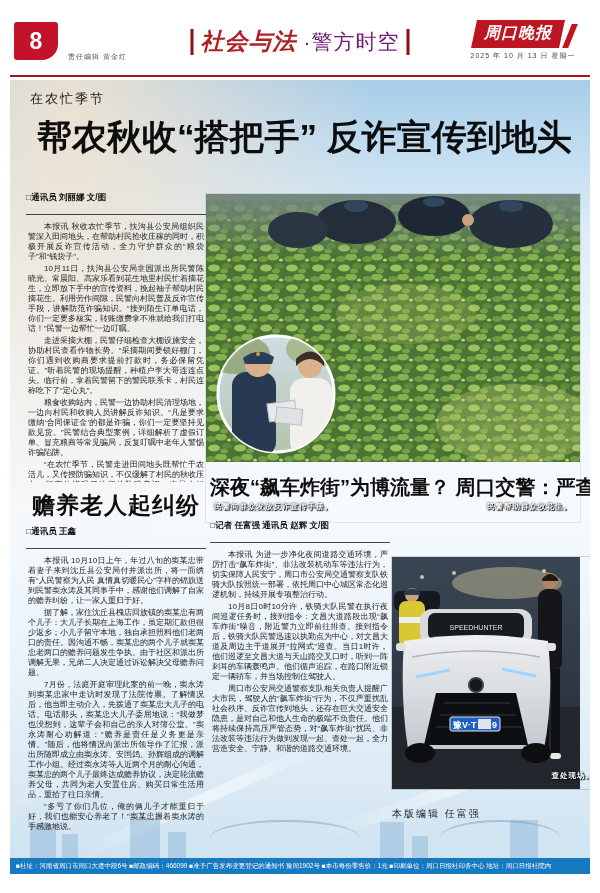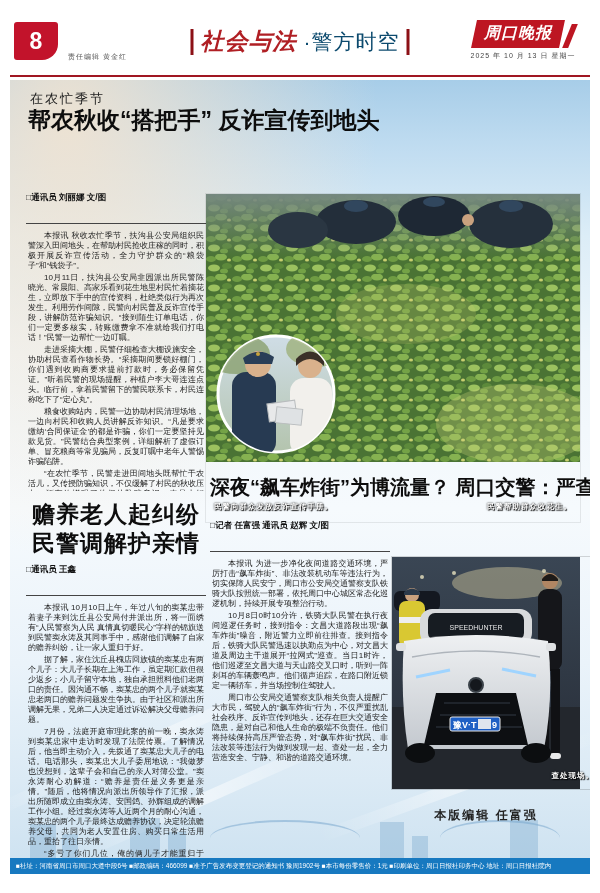--- a/index.html
+++ b/index.html
@@ -10,21 +10,21 @@
   .header{position:absolute;top:18px;left:10px;right:10px;height:56px;}
   .page-badge{position:absolute;left:4px;top:4px;width:44px;height:38px;background:#c2132b;
               border-radius:3px 3px 16px 3px;display:flex;align-items:center;justify-content:center;}
   .page-badge span{color:#fff;font-size:23px;font-weight:bold;}
   .editor-line{position:absolute;left:58px;top:34px;font-size:7px;color:#555;letter-spacing:1px;}
   .section-title{position:absolute;left:50%;top:8px;transform:translateX(-50%);
                  display:flex;align-items:center;gap:7px;white-space:nowrap;}
   .st-bar{display:inline-block;width:3px;height:26px;background:#8c1016;}
   .st-script{font-family:"Liberation Serif",serif;font-style:italic;font-weight:bold;
              font-size:23px;color:#b01f24;letter-spacing:1px;}
-  .st-rest{font-size:21px;color:#0c4a6e;font-weight:500;letter-spacing:1px;}
+  .st-rest{font-size:21px;color:#701a75;font-weight:500;letter-spacing:1px;}
   .masthead-wrap{position:absolute;right:2px;top:2px;width:130px;text-align:center;}
   .masthead{display:inline-block;background:#bd1622;color:#fff;transform:skewX(-12deg);
             padding:3px 10px 4px 10px;position:relative;}
   .masthead b{display:inline-block;transform:skewX(12deg);font-family:"Liberation Serif",serif;
               font-style:italic;font-weight:bold;font-size:16px;letter-spacing:1px;}
   .masthead-slash{display:inline-block;width:6px;height:24px;background:#bd1622;
                   transform:skewX(-22deg);margin-left:5px;vertical-align:bottom;}
   .date-line{margin-top:3px;font-size:7px;color:#444;letter-spacing:1px;}
   .header-rule{position:absolute;top:75px;left:10px;right:10px;height:2px;background:#a01622;}
 
@@ -38,24 +38,24 @@
   .beam1{width:320px;left:-30px;top:660px;transform:rotate(-24deg);}
   .beam2{width:280px;left:60px;top:710px;transform:rotate(-24deg);}
   .beam3{width:300px;left:300px;top:700px;transform:rotate(-20deg);opacity:.8;}
   .skyline{position:absolute;left:0;right:0;bottom:0;height:46px;}
   .bld{position:absolute;bottom:0;background:rgba(122,168,206,.38);}
   .bridge{position:absolute;bottom:2px;width:150px;height:34px;border-top:2px solid rgba(122,168,206,.55);
           border-radius:50% 50% 0 0;}
 
   
   .kicker{position:absolute;left:20px;top:10px;font-size:13px;color:#222;letter-spacing:2px;}
-  .headline{position:absolute;left:18px;top:26px;width:556px;margin:0;font-size:23px;line-height:1.25;
+  .headline{position:absolute;left:18px;top:26px;width:556px;margin:9px;font-size:35px;line-height:1.25;
             font-weight:bold;color:#0d0d0d;white-space:nowrap;letter-spacing:0px;}
   .byline{font-size:8.5px;font-weight:bold;color:#111;border-bottom:1px solid #444;
-          padding-bottom:19px;margin-bottom:5px;}
+          padding-bottom:10px;margin-bottom:5px;}
   .body-text{font-size:8px;line-height:10px;text-align:justify;color:#1c1c1c;overflow:hidden;}
   .body-text p{margin:2px;text-indent:2em;}
   .col-left{position:absolute;left:16px;top:112px;width:180px;}
   .lead-body{height:262px;}
   .family-headline{margin:9px 0 6px 0;font-size:23px;line-height:1.25;font-weight:bold;
                    color:#0d0d0d;text-align:center;letter-spacing:1px;}
   .family-body{height:292px;}
 
   
   .photo-main{position:absolute;left:196px;top:114px;width:374px;height:328px;
@@ -66,22 +66,22 @@
   .cap-main{right:8px;bottom:10px;}
 
   
   .traffic-headline{position:absolute;left:200px;top:394px;width:374px;margin:0;font-size:20px;
                     font-weight:bold;color:#0d0d0d;white-space:nowrap;letter-spacing:0;}
   .col-mid{position:absolute;left:200px;top:440px;width:180px;}
   .traffic-body{height:316px;}
   .photo-car{position:absolute;left:382px;top:477px;width:220px;height:232px;
              box-shadow:0 0 0 1px rgba(0,0,0,.15);}
   .cap-car{right:18px;bottom:8px;margin-top:30px;}
-  .page-editor{position:absolute;left:382px;top:727px;width:188px;text-align:center;
-               font-size:12px;font-weight:bold;color:#222;letter-spacing:2px;}
+  .page-editor{position:absolute;left:382px;top:727px;width:188px;text-align:left;
+               font-size:10px;font-weight:normal;color:#222;letter-spacing:2px;}
 
   
   .footer{position:absolute;left:10px;right:10px;top:858px;height:16px;background:#1779c0;
           color:#fff;font-size:6.5px;line-height:16px;padding:0 6px;white-space:nowrap;overflow:hidden;}
 </style>
 </head>
 <body>
 
 <div class="page">
 
@@ -119,28 +119,27 @@
       <div class="bld" style="left:500px;width:28px;height:38px;"></div>
     </div>
 
     <div class="kicker">在农忙季节</div>
     <h1 class="headline">帮农秋收“搭把手” 反诈宣传到地头</h1>
 
     <div class="col-left">
       <div class="byline">□通讯员 刘丽娜 文/图</div>
       <div class="body-text lead-body">
           <p>本报讯 秋收农忙季节，扶沟县公安局组织民警深入田间地头，在帮助村民抢收庄稼的同时，积极开展反诈宣传活动，全力守护群众的“粮袋子”和“钱袋子”。</p>
-          <p>10月11日，扶沟县公安局韭园派出所民警陈晓光、常晨阳、高家乐看到花生地里村民忙着摘花生，立即放下手中的宣传资料，杜绝类似行为再次发生。利用劳作间隙，民警向村民普及反诈宣传手段，讲解防范诈骗知识。“接到陌生订单电话，你们一定要多核实，转账缴费拿不准就给我们打电话！”民警一边帮忙一边叮嘱。</p>
+          <p>10月11日，扶沟县公安局韭园派出所民警陈晓光、常晨阳、高家乐看到花生地里村民忙着摘花生，立即放下手中的宣传资料，挽起袖子帮助村民摘花生。利用劳作间隙，民警向村民普及反诈宣传手段，讲解防范诈骗知识。“接到陌生订单电话，你们一定要多核实，转账缴费拿不准就给我们打电话！”民警一边帮忙一边叮嘱。</p>
           <p>走进采摘大棚，民警仔细检查大棚设施安全，协助村民查看作物长势。“采摘期间要锁好棚门，你们遇到收购商要求提前打款时，务必保留凭证。”听着民警的现场提醒，种植户李大哥连连点头。临行前，拿着民警留下的警民联系卡，村民连称吃下了“定心丸”。</p>
           <p>粮食收购站内，民警一边协助村民清理场地，一边向村民和收购人员讲解反诈知识。“凡是要求缴纳‘合同保证金’的都是诈骗，你们一定要坚持见款见货。”民警结合典型案例，详细解析了虚假订单、冒充粮商等常见骗局，反复叮嘱中老年人警惕诈骗陷阱。</p>
           <p>“在农忙季节，民警走进田间地头既帮忙干农活儿，又传授防骗知识，不仅缓解了村民的秋收压力，还有效增强了他们的防骗意识，真是太好了！”粮食收购站负责人称赞道。</p>
         </div>
       <h2 class="family-headline">
         <span>赡养老人起纠纷</span><br>
-        <span>民警调解护亲情</span>
       </h2>
       <div class="byline">□通讯员 王鑫</div>
       <div class="body-text family-body">
           <p>本报讯 10月10日上午，年过八旬的窦某忠带着妻子来到沈丘县公安局付井派出所，将一面绣有“人民警察为人民 真情真切暖民心”字样的锦旗送到民警窦永涛及其同事手中，感谢他们调解了自家的赡养纠纷，让一家人重归于好。</p>
           <p>据了解，家住沈丘县槐店回族镇的窦某忠有两个儿子：大儿子长期在上海工作，虽定期汇款但很少返乡；小儿子留守本地，独自承担照料他们老两口的责任。因沟通不畅，窦某忠的两个儿子就窦某忠老两口的赡养问题发生争执。由于社区和派出所调解无果，兄弟二人决定通过诉讼解决父母赡养问题。</p>
           <p>7月份，法庭开庭审理此案的前一晚，窦永涛到窦某忠家中走访时发现了法院传票。了解情况后，他当即主动介入，先拨通了窦某忠大儿子的电话。电话那头，窦某忠大儿子委屈地说：“我做梦也没想到，这辈子会和自己的亲人对簿公堂。”窦永涛耐心劝解道：“赡养是责任是义务更是亲情。”随后，他将情况向派出所领导作了汇报，派出所随即成立由窦永涛、安国鸽、孙辉组成的调解工作小组。经过窦永涛等人近两个月的耐心沟通，窦某忠的两个儿子最终达成赡养协议，决定轮流赡养父母，共同为老人安置住房、购买日常生活用品，重拾了往日亲情。</p>
           <p>“多亏了你们几位，俺的俩儿子才能重归于好，我们也能安心养老了！”窦某忠握着窦永涛的手感激地说。</p>
         </div>
     </div>
 

